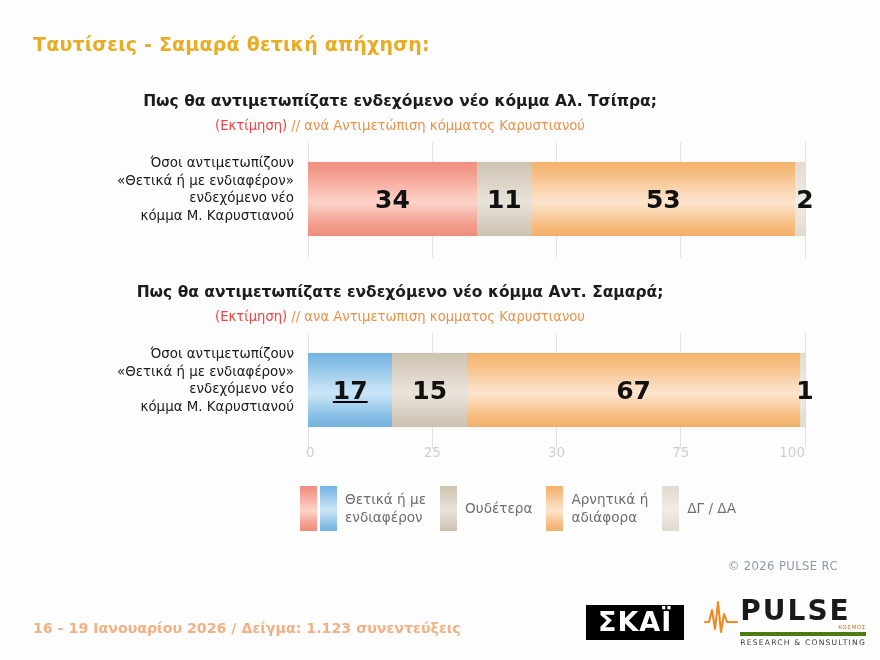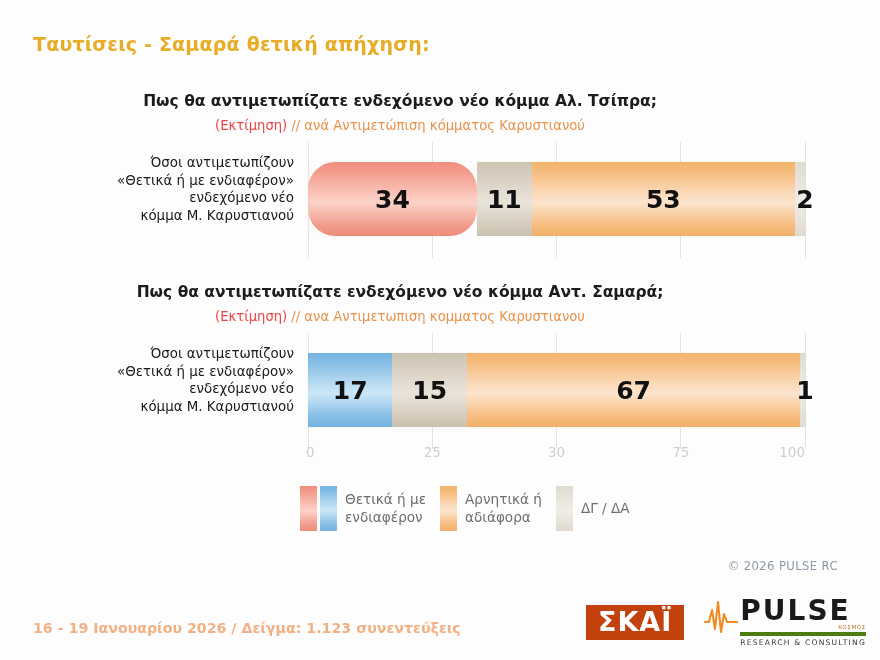--- a/index.html
+++ b/index.html
@@ -208,21 +208,21 @@
   }
 
   .logos {
     position: absolute;
     right: 14px;
     top: 598px;
     display: flex;
     align-items: center;
   }
   .skai-logo {
-    background: #c2410c;
+    background: #000000;
     color: #ffffff;
     font-size: 27px;
     font-weight: bold;
     letter-spacing: 1px;
     padding: 2px 12px 4px 12px;
     line-height: 1.08;
     font-family: "DejaVu Sans", "Liberation Sans", sans-serif;
   }
   .pulse-logo {
     margin-left: 20px;
@@ -273,21 +273,21 @@
   </div>
   <div class="plot">
     <div class="gridlines">
         <div class="gridline" style="left: calc(0% - 0.5px);"></div>
         <div class="gridline" style="left: calc(25% - 0.5px);"></div>
         <div class="gridline" style="left: calc(50% - 0.5px);"></div>
         <div class="gridline" style="left: calc(75% - 0.5px);"></div>
         <div class="gridline" style="left: calc(100% - 0.5px);"></div>
       </div>
     <div class="bar">
-        <div class="seg c-red" style="width: 34%; border-radius: 27px;">
+        <div class="seg c-red" style="width: 34%;">
           <span class="seg-val">34</span>
         </div>
         <div class="seg c-neutral" style="width: 11%;">
           <span class="seg-val">11</span>
         </div>
         <div class="seg c-orange" style="width: 53%;">
           <span class="seg-val">53</span>
         </div>
         <div class="seg c-dk tiny" style="width: 2%;">
           <span class="seg-val">2</span>
@@ -309,21 +309,21 @@
   </div>
   <div class="plot">
     <div class="gridlines">
         <div class="gridline" style="left: calc(0% - 0.5px);"></div>
         <div class="gridline" style="left: calc(25% - 0.5px);"></div>
         <div class="gridline" style="left: calc(50% - 0.5px);"></div>
         <div class="gridline" style="left: calc(75% - 0.5px);"></div>
         <div class="gridline" style="left: calc(100% - 0.5px);"></div>
       </div>
     <div class="bar">
-        <div class="seg c-blue" style="width: 17%;">
+        <div class="seg c-blue" style="width: 17%; text-decoration: underline;">
           <span class="seg-val">17</span>
         </div>
         <div class="seg c-neutral" style="width: 15%;">
           <span class="seg-val">15</span>
         </div>
         <div class="seg c-orange" style="width: 67%;">
           <span class="seg-val">67</span>
         </div>
         <div class="seg c-dk tiny" style="width: 1%;">
           <span class="seg-val">1</span>
@@ -339,20 +339,24 @@
     <span class="tick" style="left: 75%;">75</span>
     <span class="tick last" style="left: 100%;">100</span>
   </div>
 
 <div class="legend">
     <div class="legend-item">
       <div class="sw c-red"></div>
       <div class="sw c-blue"></div>
       <div class="legend-text">Θετικά ή με
 ενδιαφέρον</div>
+    </div>
+    <div class="legend-item">
+      <div class="sw c-neutral"></div>
+      <div class="legend-text">Ουδέτερα</div>
     </div>
     <div class="legend-item">
       <div class="sw c-orange"></div>
       <div class="legend-text">Αρνητικά ή
 αδιάφορα</div>
     </div>
     <div class="legend-item">
       <div class="sw c-dk"></div>
       <div class="legend-text">ΔΓ / ΔΑ</div>
     </div>

